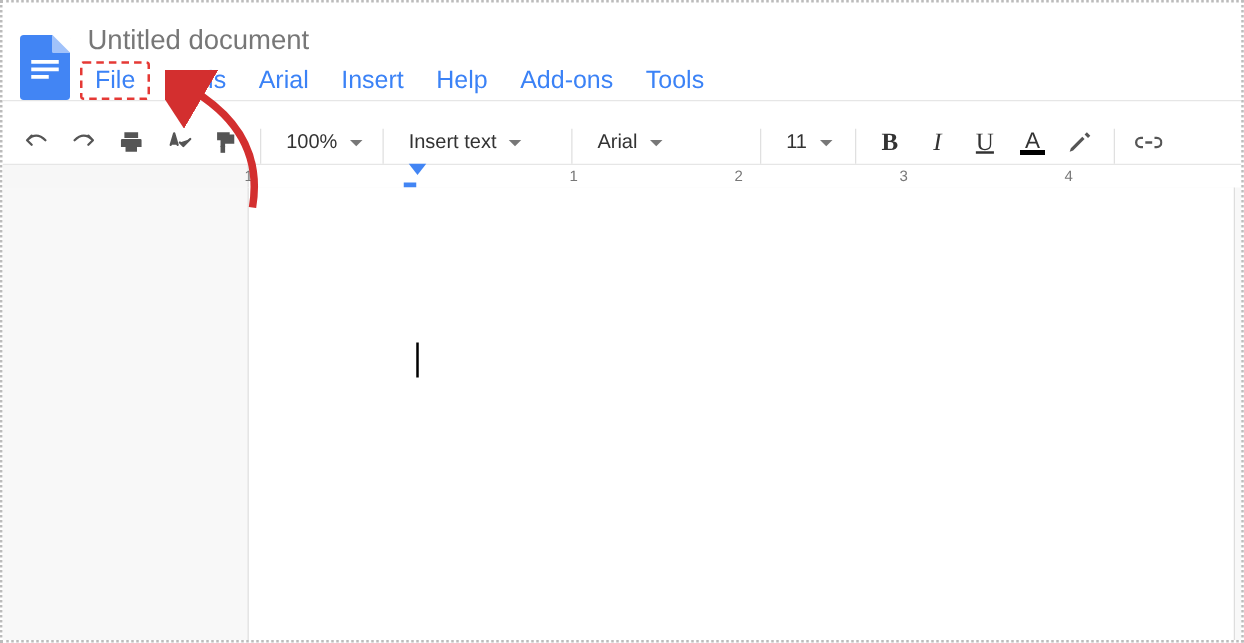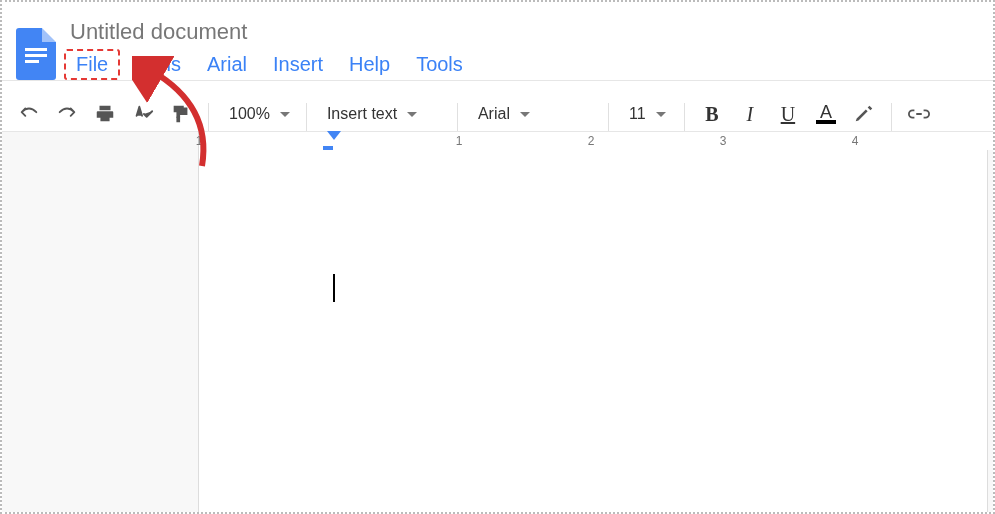--- a/index.html
+++ b/index.html
@@ -205,20 +205,21 @@
       </div>
   </div>
   <div class="title-area">
     <div class="doc-title">Untitled document</div>
     <div class="menubar">
       <div class="menu-item highlighted">File</div>
       <div class="menu-item">Tools</div>
       <div class="menu-item">Arial</div>
       <div class="menu-item">Insert</div>
       <div class="menu-item">Help</div>
+      <div class="menu-item">Add-ons</div>
       <div class="menu-item">Tools</div>
     </div>
   </div>
 </div>
 
 <div class="toolbar">
   <div class="tbtn">
     <svg viewBox="0 0 24 24">
         <path fill="none" stroke="#555" stroke-width="2" d="M4 10 Q12 2 20 10 M4 10 L8 6 M4 10 L8 14" stroke-linecap="round" stroke-linejoin="round"></path>
       </svg>

